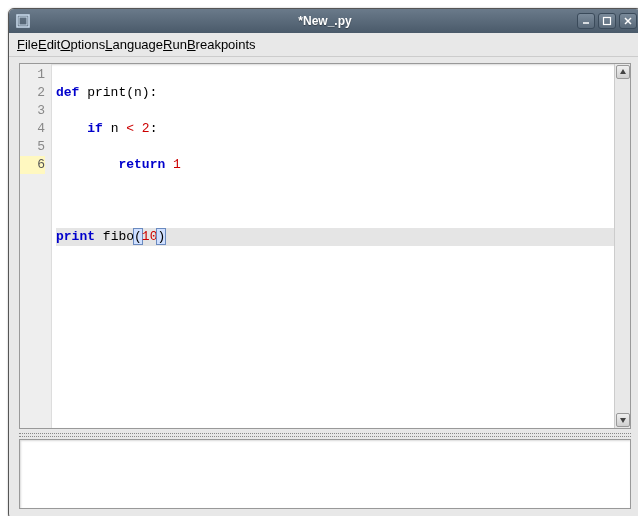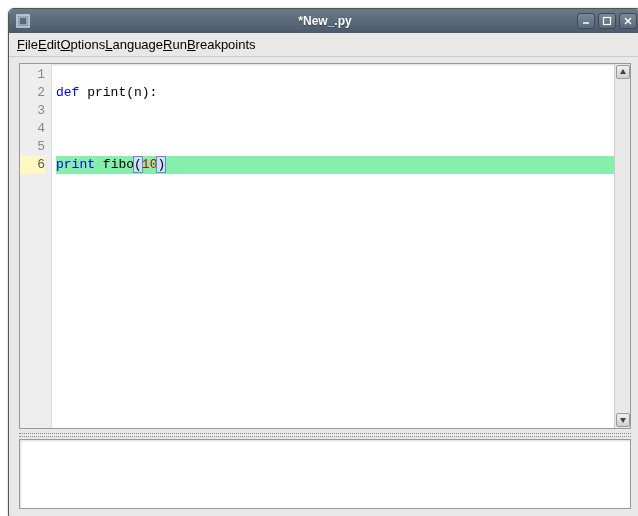--- a/index.html
+++ b/index.html
@@ -110,23 +110,23 @@
   flex: 1;
   font-family: "Courier New", monospace;
   font-size: 13px;
   line-height: 18px;
   padding: 2px 0 0 4px;
   position: relative;
   white-space: pre;
 }
 .code-line { height: 18px; }
 .hl-line {
-  background: #86efac;
-}
-.kw { color: #0000cc; font-weight: normal; }
+  background: #e5e5e5;
+}
+.kw { color: #0000cc; font-weight: bold; }
 .num { color: #cc0000; }
 .op { color: #cc0000; }
 .paren-hl {
   border: 1px solid #6a8abf;
   background: #d0e0ff;
   margin: -1px;
   padding: 0;
 }
 .scrollbar-v {
   width: 16px;
@@ -209,20 +209,22 @@
       <div class="gutter">
         <div>1</div>
         <div>2</div>
         <div>3</div>
         <div>4</div>
         <div>5</div>
         <div class="ln-current">6</div>
       </div>
       <div class="code-area">
 <div class="code-line"><span class="kw">def</span><span> print(n):</span></div>
+<div class="code-line"><span>    </span><span class="kw">if</span><span> n </span><span class="op">&lt;</span><span> </span><span class="num">2</span><span>:</span></div>
+<div class="code-line"><span>        </span><span class="kw">return</span><span> </span><span class="num">1</span></div>
 <div class="code-line"></div>
 <div class="code-line hl-line"><span class="kw">print</span><span> </span><span>fibo</span><span class="paren-hl">(</span><span class="num">10</span><span class="paren-hl">)</span></div>
       </div>
       <div class="scrollbar-v">
         <div class="scroll-btn">
           <svg viewBox="0 0 8 8">
               <polygon points="4,1 7,6 1,6" fill="#444"></polygon>
             </svg>
         </div>
         <div class="scroll-track"></div>

